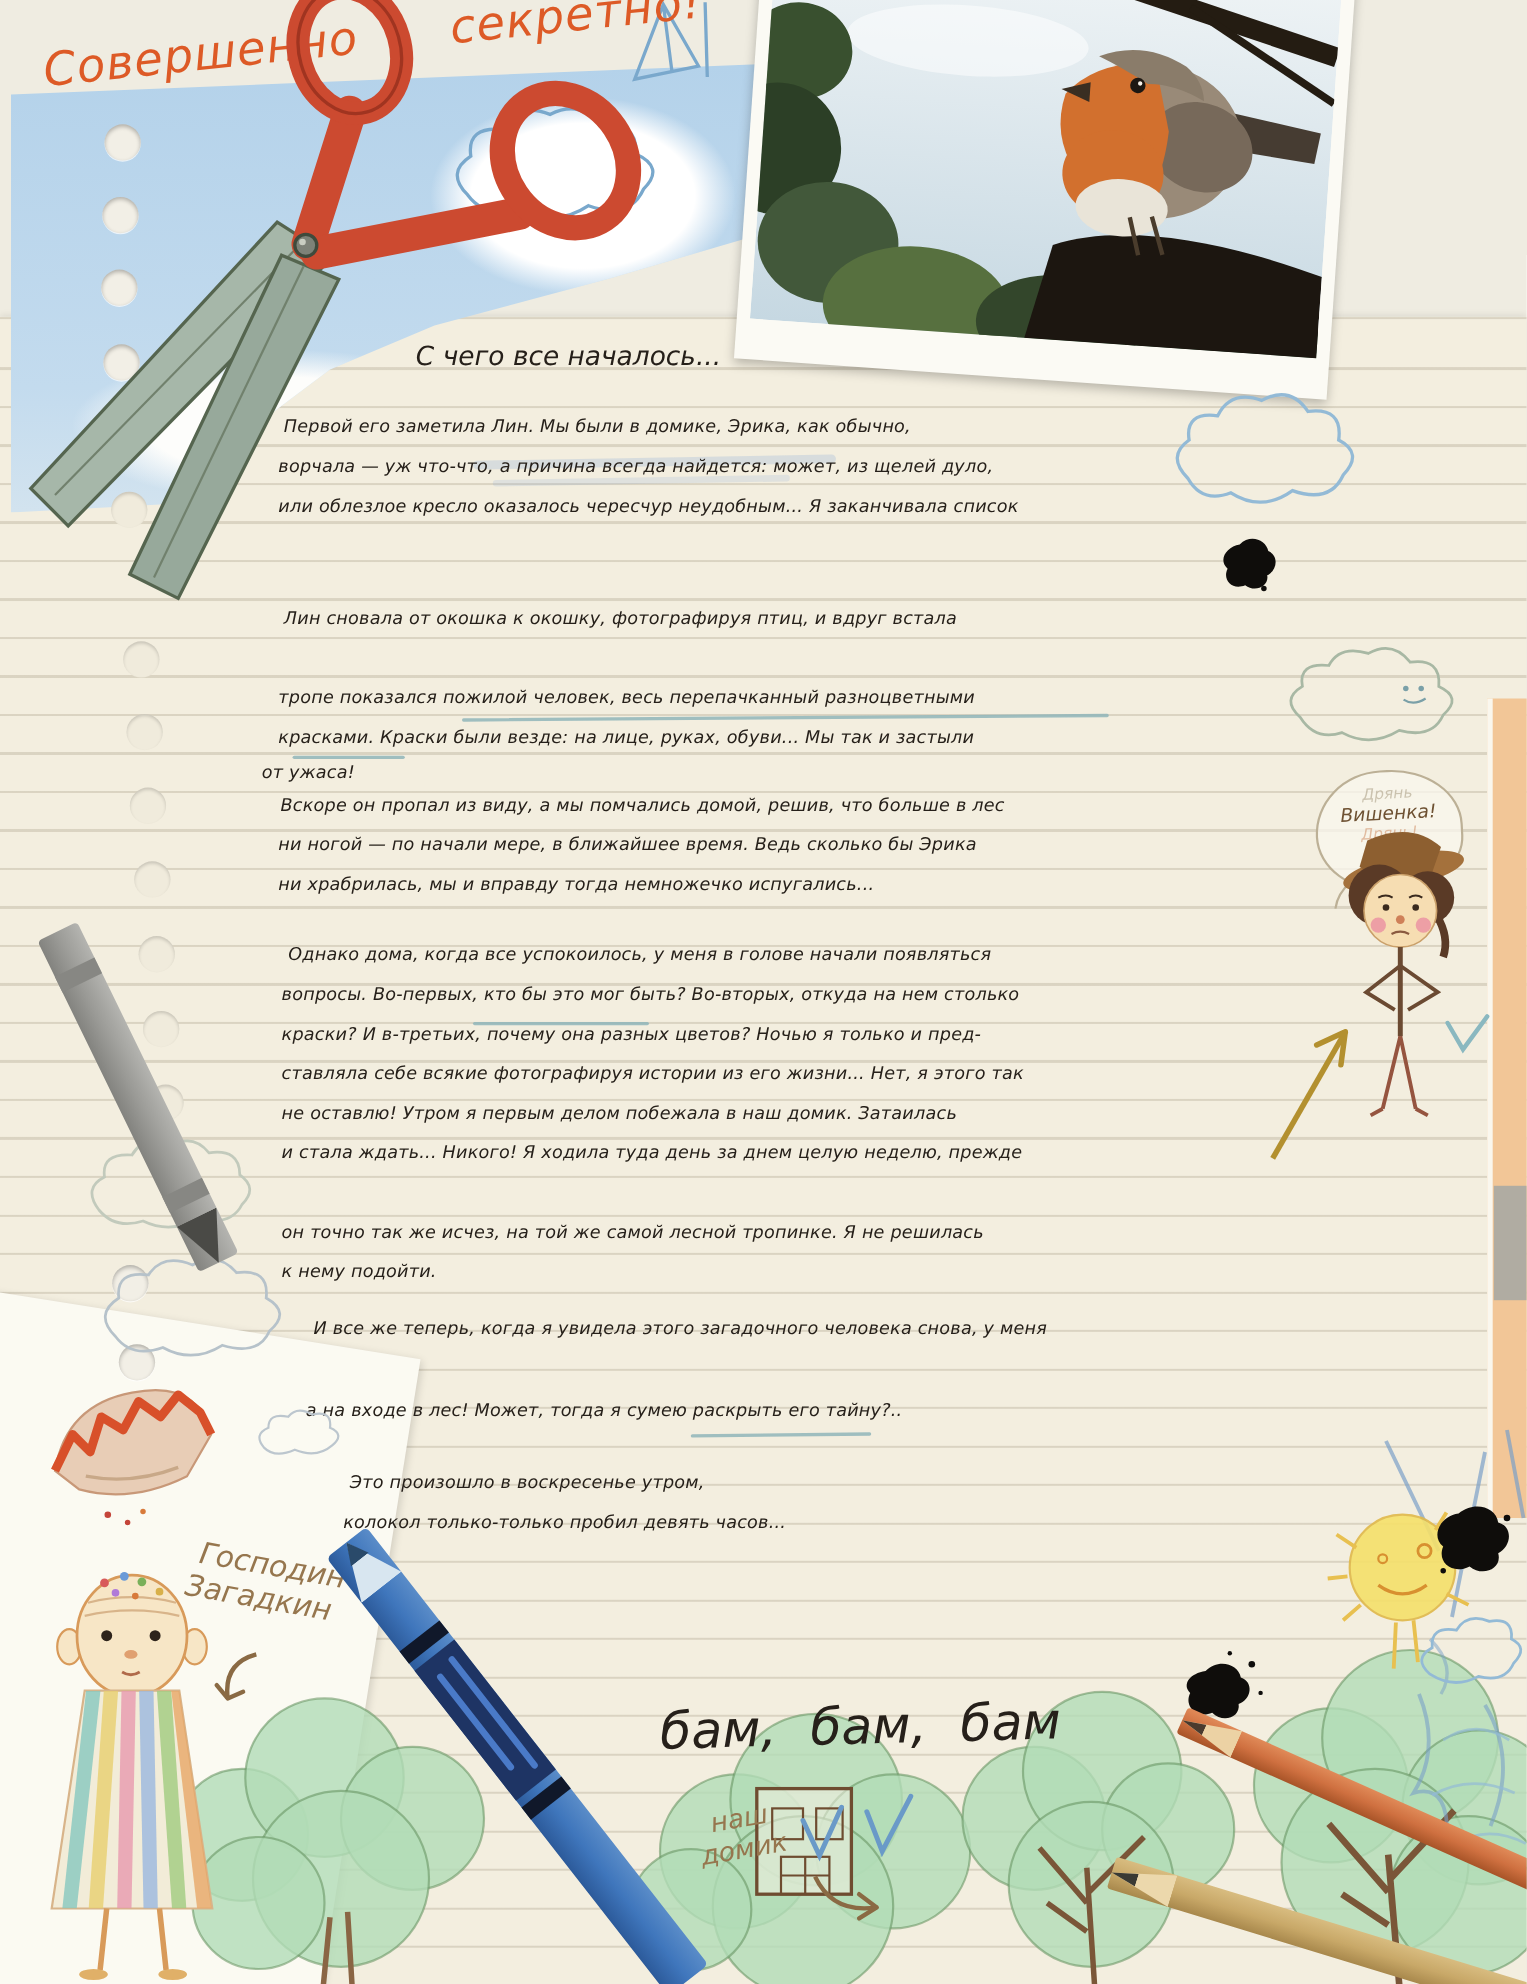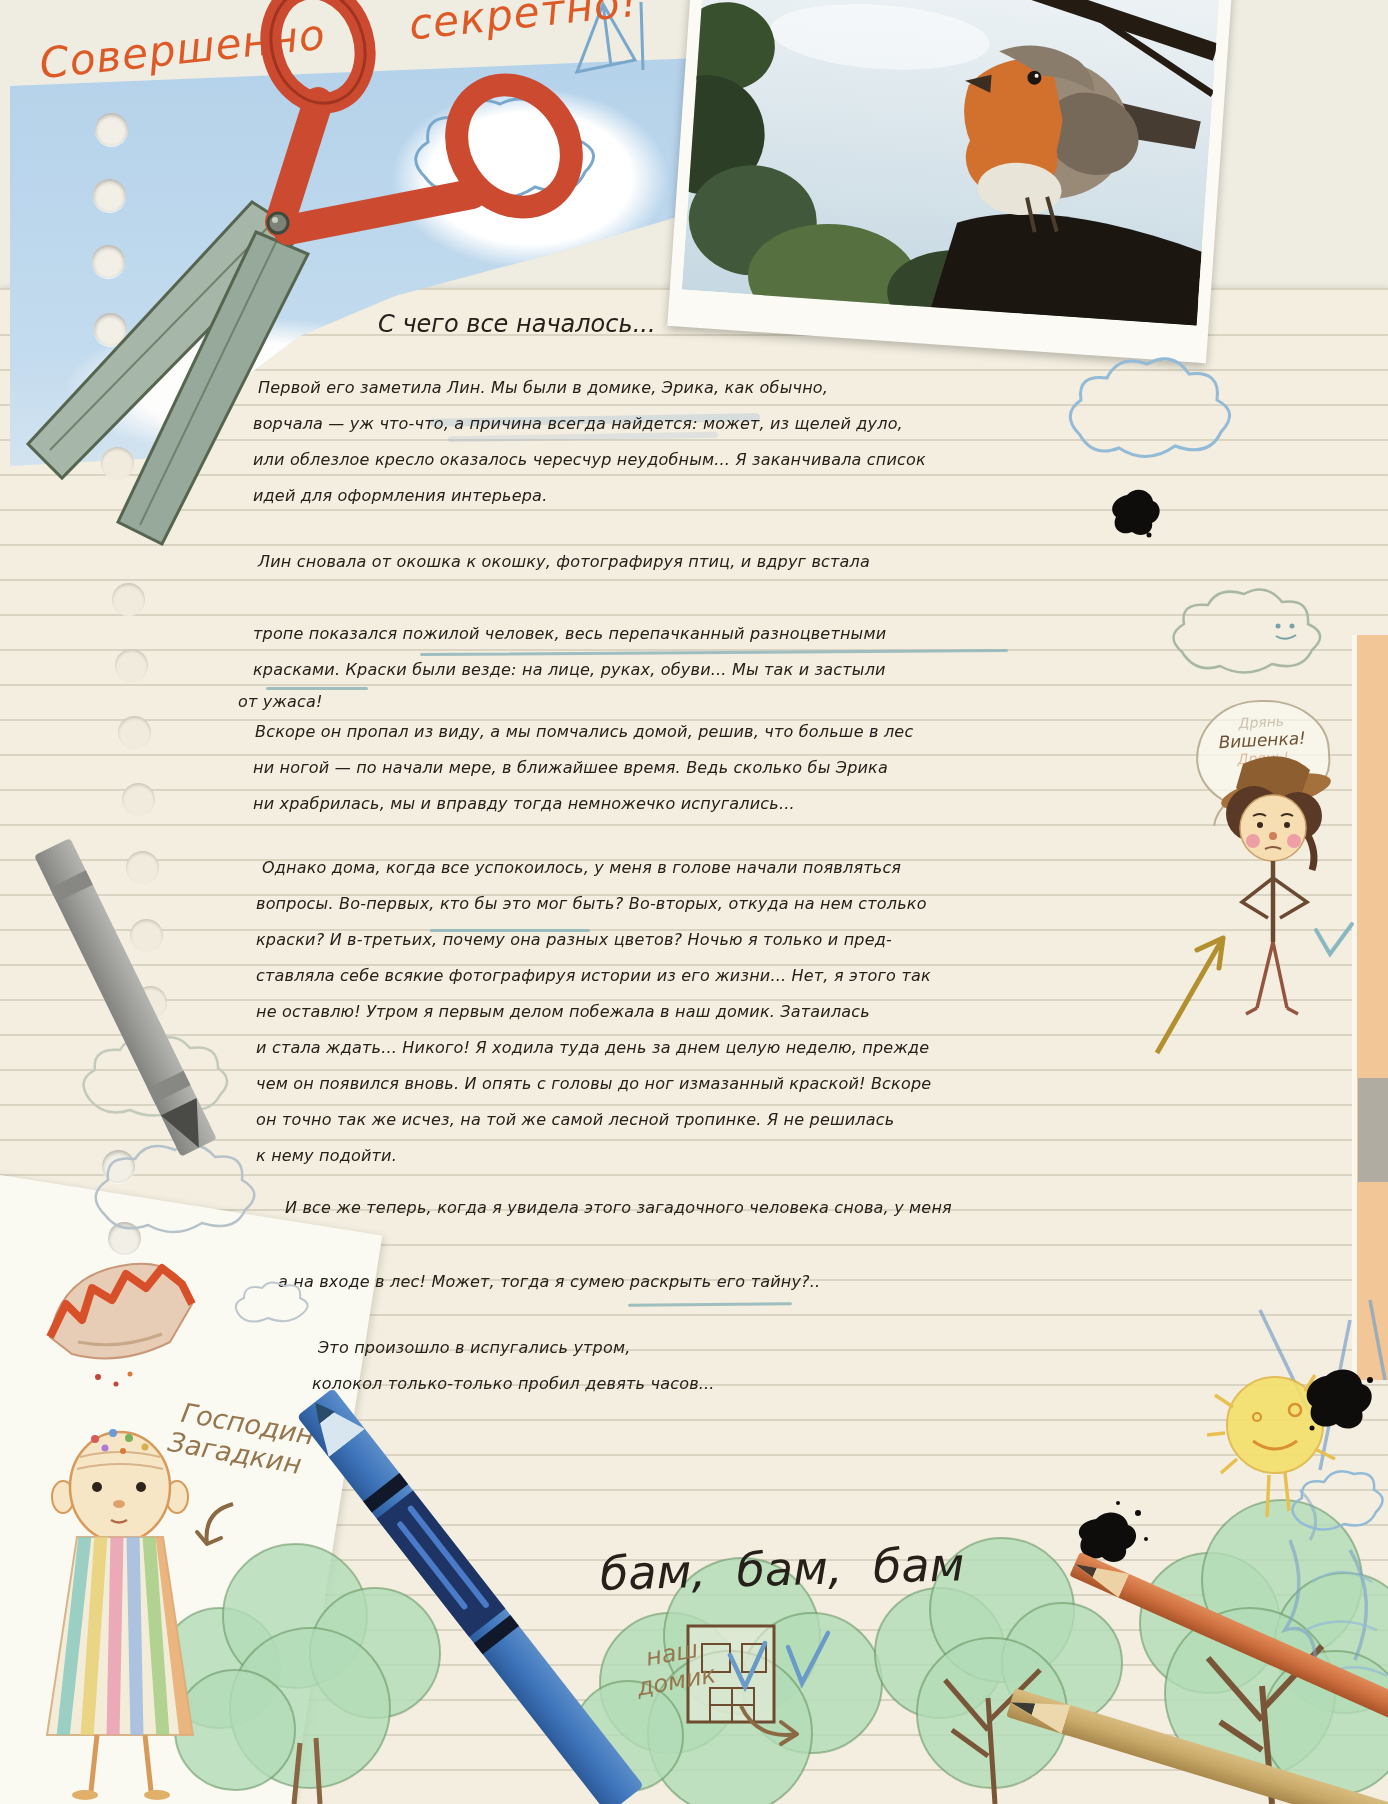--- a/index.html
+++ b/index.html
@@ -153,45 +153,43 @@
   </div>
 
   <div class="hw title" style="left:378px;top:310px;">С чего все началось...</div>
 
   <div class="smudge" style="left:430px;top:416px;width:330px;height:8px;transform:rotate(-1deg);"></div>
   <div class="smudge" style="left:448px;top:434px;width:270px;height:6px;transform:rotate(-1deg);opacity:.7;"></div>
 
   <div class="hw line" style="left:258px;top:378px;">Первой его заметила Лин. Мы были в домике, Эрика, как обычно,</div>
   <div class="hw line" style="left:253px;top:414px;">ворчала — уж что-что, а причина всегда найдется: может, из щелей дуло,</div>
   <div class="hw line" style="left:253px;top:450px;">или облезлое кресло оказалось чересчур неудобным... Я заканчивала список</div>
-  <div class="hw line" style="left:253px;top:486px;">идей для оформления интерьера.</div>
 
   <div class="hw line" style="left:258px;top:552px;">Лин сновала от окошка к окошку, фотографируя птиц, и вдруг встала</div>
   <div class="hw line" style="left:253px;top:624px;">тропе показался пожилой человек, весь перепачканный разноцветными</div>
   <div class="hw line" style="left:253px;top:660px;">красками.  Краски были везде: на лице, руках, обуви... Мы так и застыли</div>
   <div class="hw line" style="left:238px;top:692px;">от ужаса!</div>
 
   <div class="hw line" style="left:255px;top:722px;">Вскоре он пропал из виду, а мы помчались домой, решив, что больше в лес</div>
   <div class="hw line" style="left:253px;top:758px;">ни ногой — по начали мере, в ближайшее время. Ведь сколько бы Эрика</div>
   <div class="hw line" style="left:253px;top:794px;">ни храбрилась, мы и вправду тогда немножечко испугались...</div>
 
   <div class="hw line" style="left:262px;top:858px;">Однако дома, когда все успокоилось, у меня в голове начали появляться</div>
   <div class="hw line" style="left:256px;top:894px;">вопросы. Во-первых, кто бы это мог быть? Во-вторых, откуда на нем столько</div>
   <div class="hw line" style="left:256px;top:930px;">краски? И в-третьих, почему она разных цветов? Ночью я только и пред-</div>
   <div class="hw line" style="left:256px;top:966px;">ставляла себе всякие фотографируя истории из его жизни... Нет, я этого так</div>
   <div class="hw line" style="left:256px;top:1002px;">не оставлю! Утром я первым делом побежала в наш домик. Затаилась</div>
   <div class="hw line" style="left:256px;top:1038px;">и стала ждать... Никого! Я ходила туда день за днем целую неделю, прежде</div>
-  <div class="hw line" style="left:256px;top:1074px;">чем он появился вновь. И опять с головы до ног измазанный краской! Вскоре</div>
   <div class="hw line" style="left:256px;top:1110px;">он точно так же исчез, на той же самой лесной тропинке. Я не решилась</div>
   <div class="hw line" style="left:256px;top:1146px;">к нему подойти.</div>
 
   <div class="hw line" style="left:285px;top:1198px;">И все же теперь, когда я увидела этого загадочного человека снова, у меня</div>
   <div class="hw line" style="left:278px;top:1272px;">а на входе в лес! Может, тогда я сумею раскрыть его тайну?..</div>
 
-  <div class="hw line" style="left:318px;top:1338px;">Это произошло в испугались утром,</div>
+  <div class="hw line" style="left:318px;top:1338px;">Это произошло в воскресенье утром,</div>
   <div class="hw line" style="left:312px;top:1374px;">колокол только-только пробил девять часов...</div>
 
   <div class="uline" style="left:420px;top:651px;width:588px;transform:rotate(-.4deg);"></div>
   <div class="uline" style="left:266px;top:687px;width:102px;"></div>
   <div class="uline" style="left:430px;top:929px;width:160px;"></div>
   <div class="uline" style="left:628px;top:1303px;width:164px;transform:rotate(-.6deg);"></div>
 
   <div class="hw bam" style="left:600px;top:1542px;z-index:9;">бам,  бам,  бам</div>
 
   <svg class="abs" style="left:1105px;top:485px;z-index:9;" width="60" height="60" viewBox="0 0 60 60">

